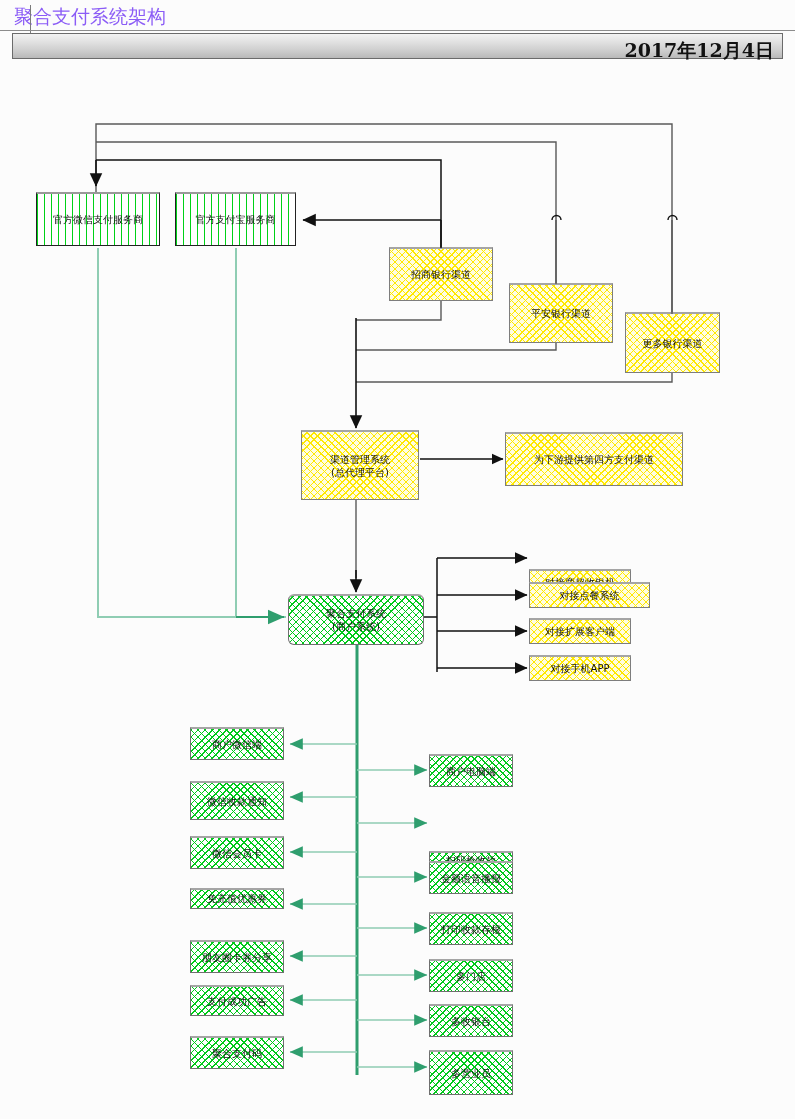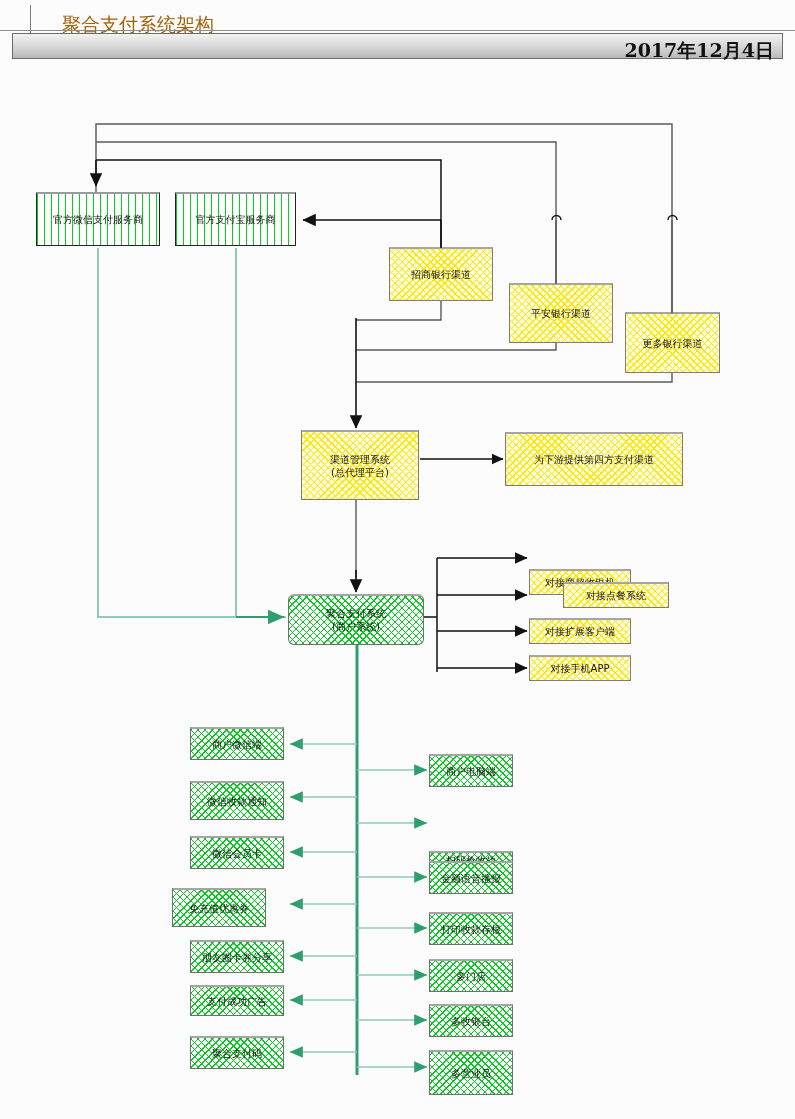--- a/index.html
+++ b/index.html
@@ -15,27 +15,26 @@
   }
   #page {
     position: absolute; left: 0; top: 0;
     width: 795px; height: 1119px;
     background: #fcfcfc;
   }
 
   
   #title {
     position: absolute;
-    left: 14px; top: 12px;
+    left: 14px; top: 4px;
     font-size: 19px;
-    color: #a16207;
+    color: #8b5cf6;
     font-family: "DejaVu Serif", "Liberation Serif", serif;
     white-space: nowrap;
     letter-spacing: 0px;
-    margin-left: 48px;
   }
   #title-rule {
     position: absolute;
     left: 0px; top: 30px;
     width: 795px; height: 1px;
     background: #8c8c8c;
   }
   #title-tick {
     position: absolute;
     left: 30px; top: 5px;
@@ -238,40 +237,40 @@
   </div>
 
   <div class="node gcross" style="left:288px; top:594px; width:136px; height:51px;border-radius:6px;">
     <span class="lbl">聚合支付系统
 (商户系统)</span>
   </div>
 
   <div class="node ycross" style="left:529px; top:545px; width:102px; height:26px;margin-top:24px;">
     <span class="lbl">对接商超收银机</span>
   </div>
-  <div class="node ycross" style="left:529px; top:582px; width:106px; height:26px;margin-left:34px;">
+  <div class="node ycross" style="left:529px; top:582px; width:121px; height:26px;">
     <span class="lbl">对接点餐系统</span>
   </div>
   <div class="node ycross" style="left:529px; top:618px; width:102px; height:26px;">
     <span class="lbl">对接扩展客户端</span>
   </div>
   <div class="node ycross" style="left:529px; top:655px; width:102px; height:26px;">
     <span class="lbl">对接手机APP</span>
   </div>
 
   <div class="node gcross" style="left:190px; top:727px; width:94px; height:33px;">
     <span class="lbl">商户微信端</span>
   </div>
   <div class="node gcross" style="left:190px; top:781px; width:94px; height:39px;">
     <span class="lbl">微信收款通知</span>
   </div>
   <div class="node gcross" style="left:190px; top:836px; width:94px; height:33px;">
     <span class="lbl">微信会员卡</span>
   </div>
-  <div class="node gcross" style="left:172px; top:888px; width:94px; height:39px;">
+  <div class="node gcross" style="left:190px; top:888px; width:94px; height:21px;font-family:Liberation Mono, monospace;">
     <span class="lbl">免充值优惠券</span>
   </div>
   <div class="node gcross" style="left:190px; top:940px; width:94px; height:33px;">
     <span class="lbl">朋友圈卡券分享</span>
   </div>
   <div class="node gcross" style="left:190px; top:985px; width:94px; height:31px;">
     <span class="lbl">支付成功广告</span>
   </div>
   <div class="node gcross" style="left:190px; top:1036px; width:94px; height:33px;">
     <span class="lbl">聚合支付码</span>

